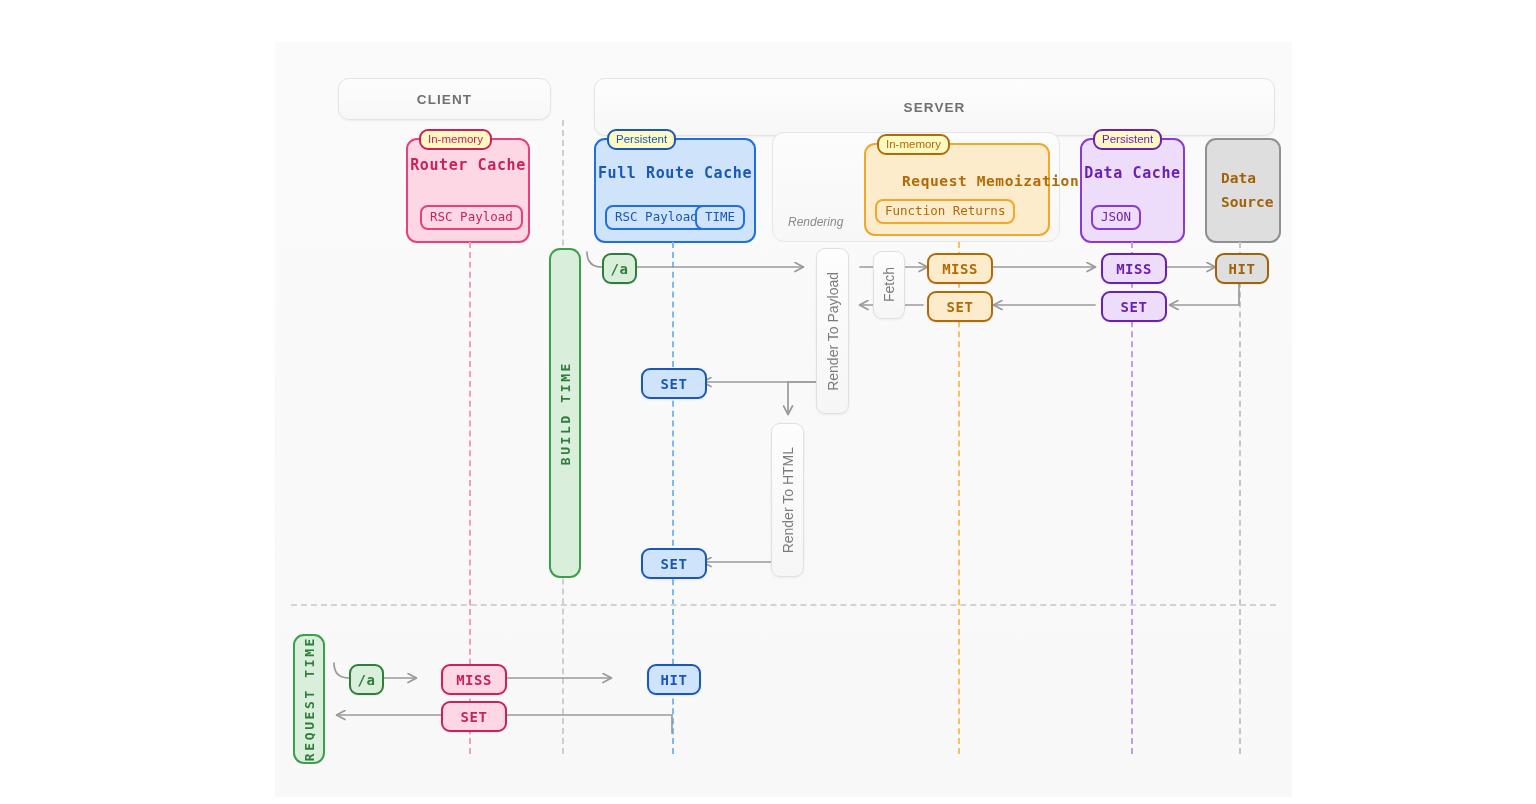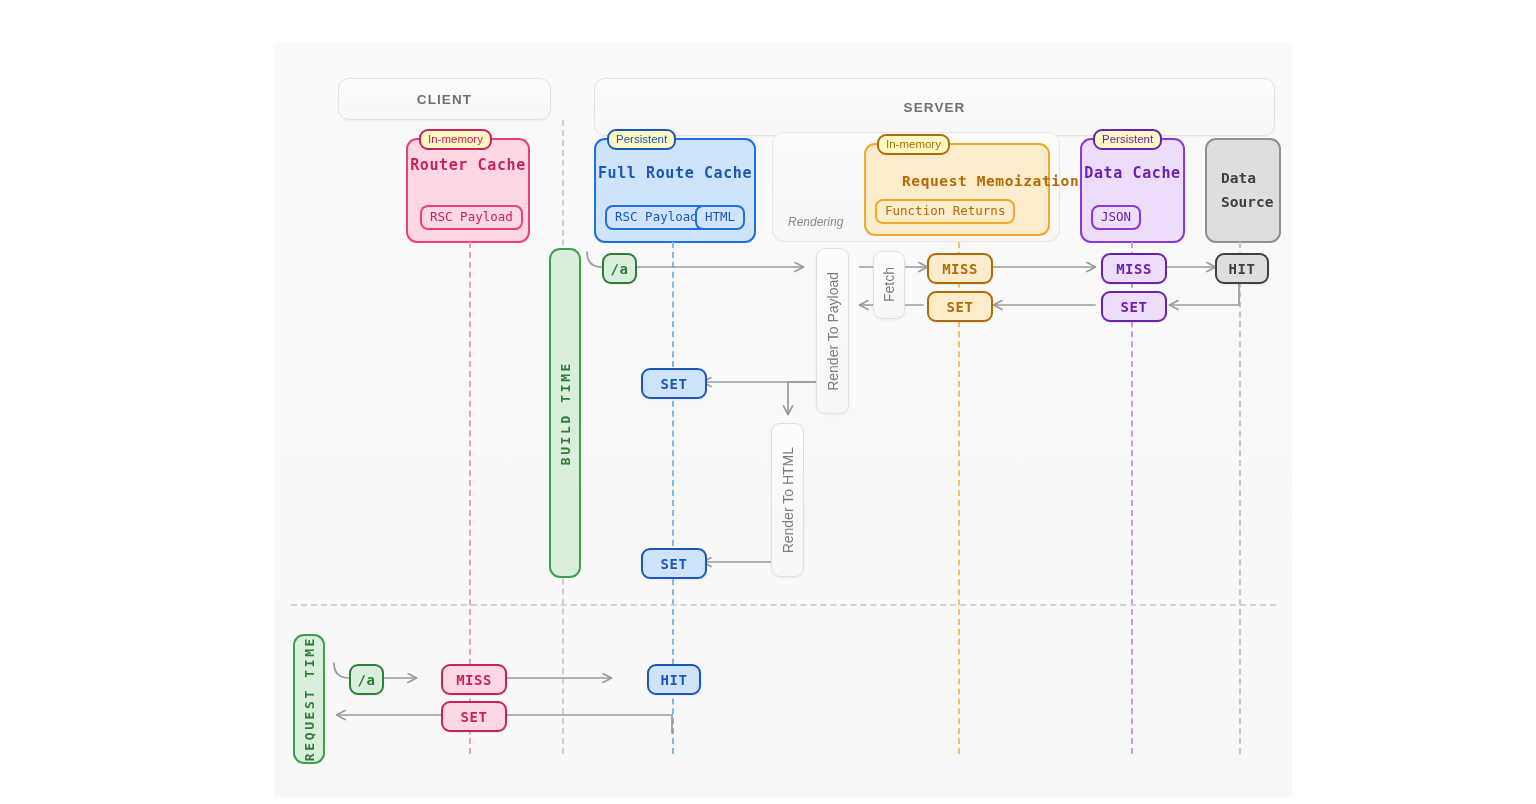--- a/index.html
+++ b/index.html
@@ -48,21 +48,21 @@
   .or-bd{border-color:#f0a72a;}
   .or-bg{background:#fdeccc;}
   .or-tx{color:#b26a04;}
   
   .pu-bd{border-color:#8b39d6;}
   .pu-bg{background:#eddcfa;}
   .pu-tx{color:#6b21b0;}
   
   .gy-bd{border-color:#909090;}
   .gy-bg{background:#dedede;}
-  .gy-tx{color:#404040;}
+  .gy-tx{color:#a16207;}
   
   .gr-bd{border-color:#3c9f4a;}
   .gr-bg{background:#d9efdc;}
   .gr-tx{color:#2e7d3a;}
 
   #render-group{
     border:1px solid #e6e6e6;border-radius:12px;
     background:linear-gradient(180deg,#fcfcfc,#f7f7f7);
   }
   #rendering-label{
@@ -122,21 +122,21 @@
   <div class="cbox pink-bd pink-bg" style="left:131px;top:96px;width:124px;height:105px;">
     <div class="tag pink-bd pink-tx">In-memory</div>
     <div class="ctitle pink-tx" style="top:16px;">Router Cache</div>
     <div class="chip pink-bd pink-bg pink-tx" style="left:12px;bottom:11px;">RSC Payload</div>
   </div>
 
   <div class="cbox blue-bd blue-bg" style="left:319px;top:96px;width:162px;height:105px;">
     <div class="tag blue-bd blue-tx">Persistent</div>
     <div class="ctitle blue-tx" style="top:24px;">Full Route Cache</div>
     <div class="chip blue-bd blue-bg blue-tx" style="left:9px;bottom:11px;">RSC Payload</div>
-    <div class="chip blue-bd blue-bg blue-tx" style="right:9px;bottom:11px;">HTML</div>
+    <div class="chip blue-bd blue-bg blue-tx" style="right:9px;bottom:11px;">TIME</div>
   </div>
 
   <div class="cbox or-bd or-bg" style="left:589px;top:101px;width:186px;height:93px;">
     <div class="tag or-bd or-tx">In-memory</div>
     <div class="ctitle or-tx" style="top:28px;font-size:14.5px;padding-left:36px;">Request Memoization</div>
     <div class="chip or-bd or-bg or-tx" style="left:9px;bottom:10px;">Function Returns</div>
   </div>
 
   <div class="cbox pu-bd pu-bg" style="left:805px;top:96px;width:105px;height:105px;">
     <div class="tag pu-bd pu-tx">Persistent</div>

